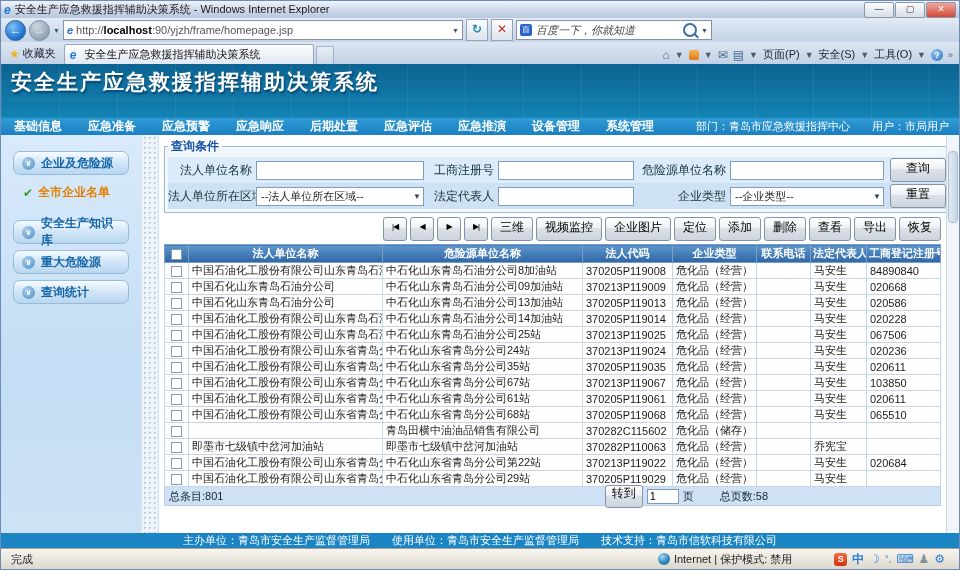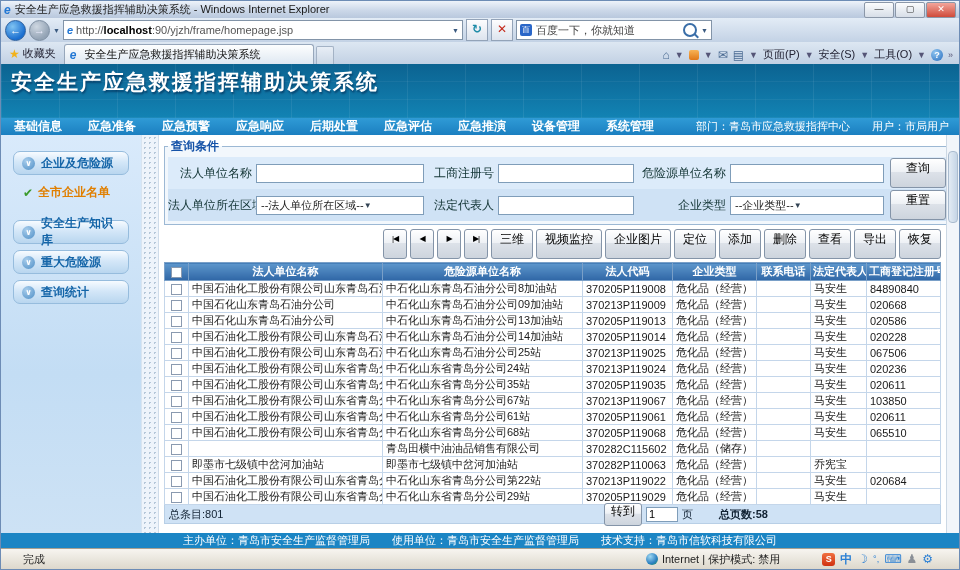--- a/index.html
+++ b/index.html
@@ -21,21 +21,21 @@
   .tiny-caret{font-size:7px;color:#3a5a80;}
   .urlbox{flex:1;height:18px;background:#fff;border:1px solid #8294a8;display:flex;align-items:center;padding:0 3px;gap:3px;max-width:392px;}
   .url-page-ico{color:#2277d4;font-weight:bold;font-style:italic;font-size:11px;}
   .url-text{font-size:11px;color:#555;white-space:nowrap;overflow:hidden;}
   .url-text b{color:#000;margin-top:32px;}
   .sqbtn{width:20px;height:20px;border:1px solid #93a3b8;background:linear-gradient(#fdfdfe,#dde4ee);text-align:center;line-height:18px;font-size:12px;}
   .refresh{color:#1f8ca8;font-weight:bold;}
   .stop{color:#c42a1c;font-weight:bold;}
   .searchbox{width:188px;height:18px;background:#fff;border:1px solid #8294a8;display:flex;align-items:center;padding:0 3px;gap:4px;}
   .baidu-ico{width:12px;height:12px;background:#2a66c8;border-radius:2px;color:#fff;font-size:8px;line-height:12px;text-align:center;}
-  .search-text{font-size:11px;color:#444;white-space:nowrap;overflow:hidden;flex:1;}
+  .search-text{font-size:11px;font-style:italic;color:#444;white-space:nowrap;overflow:hidden;flex:1;}
   .mag{width:10px;height:10px;border:2px solid #3a6ea8;border-radius:50%;position:relative;}
   .mag::after{content:"";position:absolute;width:5px;height:2px;background:#3a6ea8;transform:rotate(45deg);right:-4px;bottom:-2px;}
 
   .tabbar{height:22px;background:linear-gradient(#dde7f2,#c2d1e4);display:flex;align-items:flex-end;padding:0 2px;flex:0 0 auto;}
   .favbtn{display:flex;align-items:center;gap:3px;padding:2px 8px 3px 6px;font-size:11px;color:#223;}
   .star{color:#f2b21a;font-size:12px;}
   .tab{width:238px;height:19px;background:linear-gradient(#fdfefe,#dfe8f2);border:1px solid #97a7bb;border-bottom:none;border-radius:3px 3px 0 0;display:flex;align-items:center;gap:4px;padding:0 5px;font-size:11px;color:#111;}
   .tabstub{width:16px;height:17px;background:linear-gradient(#e8eef6,#ccd8e6);border:1px solid #a3b2c5;border-bottom:none;border-radius:2px 2px 0 0;margin-left:2px;}
   .cmds{margin-left:auto;display:flex;align-items:center;gap:5px;padding:0 4px 2px 0;font-size:11px;color:#223;}
   .cmd-ico{font-size:12px;color:#4a6a92;}
@@ -74,44 +74,44 @@
   .vscroll{width:12px;flex:0 0 auto;background:#f1f5fa;border-left:1px solid #ccd8e4;}
   .vthumb{width:8px;height:70px;margin:16px auto 0 auto;background:linear-gradient(90deg,#e2ebf4,#c5d5e6);border:1px solid #aabccf;border-radius:4px;}
 
   fieldset.query{border:1px solid #9cb8d4;margin:0;padding:2px 3px 3px 3px;background:#f2f7fc;}
   fieldset.query legend{color:#1653a8;font-weight:bold;font-size:12px;padding:0 3px;}
   .qgrid{display:grid;grid-template-columns:88px 172px 70px 140px 92px 158px 60px;align-items:center;}
   .qrow1{background:#dcebfa;}
   .qrow2{background:#cfe2f5;}
   .qlabel{text-align:right;padding-right:4px;font-size:12px;color:#133;white-space:nowrap;height:24px;line-height:24px;}
   .qinput{height:17px;border:1px solid #7f9db9;background:#fff;margin:2px 4px 2px 0;}
-  .qselect{height:17px;border:1px solid #7f9db9;background:#fff;margin:2px 4px 2px 0;display:flex;align-items:center;padding:0 2px 0 4px;font-size:11px;color:#222;}
+  .qselect{height:17px;border:1px solid #7f9db9;background:#fff;margin:2px 4px 2px 0;display:flex;align-items:center;justify-content:space-between;padding:0 2px 0 4px;font-size:11px;color:#222;}
   .dd{font-size:8px;color:#345;}
   .qbtncell{display:flex;justify-content:flex-end;padding-right:2px;}
-  .btn{height:30px;border:1px solid #8494a8;border-radius:3px;background:linear-gradient(#ffffff,#eef1f5 45%,#dde2e9 46%,#cdd4dd);font-size:12px;color:#000;padding:0 8px;line-height:18px;text-align:center;cursor:pointer;white-space:nowrap;box-sizing:border-box;}
+  .btn{height:24px;border:1px solid #8494a8;border-radius:3px;background:linear-gradient(#ffffff,#eef1f5 45%,#dde2e9 46%,#cdd4dd);font-size:12px;color:#000;padding:0 8px;line-height:18px;text-align:center;cursor:pointer;white-space:nowrap;box-sizing:border-box;}
   .qbtn{width:56px;margin:1px 0;}
 
   .toolbar{display:flex;justify-content:flex-end;gap:3px;margin:4px 0 3px 0;}
   .pager-btn{width:24px;padding:0;font-size:8px;letter-spacing:-1px;}
 
   table.grid{width:100%;border-collapse:collapse;table-layout:fixed;background:#fff;font-size:11px;}
   table.grid th{background:linear-gradient(#5e97cc,#2f66a6);color:#fff;font-weight:bold;height:17px;border:1px solid #7aa0c8;padding:0 2px;white-space:nowrap;overflow:hidden;}
   table.grid td{border:1px solid #c4d6ea;height:15px;padding:0 3px;white-space:nowrap;overflow:hidden;color:#1a1a1a;}
   .cb{display:inline-block;width:9px;height:9px;border:1px solid #8a9ab0;background:#fff;vertical-align:middle;}
   th.cbcol,td.cbcol{text-align:center;}
 
   .tfootbar{display:flex;align-items:center;background:#cfe2f5;border:1px solid #b8cfe6;border-top:none;height:18px;font-size:11px;padding:0 4px;color:#123;}
   .goto-group{margin-left:auto;display:flex;align-items:center;gap:4px;}
   .goto-btn{height:23px;line-height:14px;padding:0 6px;}
   .goto-input{width:26px;height:13px;border:1px solid #7f9db9;background:#fff;font-size:11px;padding:0 2px;}
-  .total-pages{margin:0 168px 0 26px;font-weight:bold;}
+  .total-pages{margin:0 168px 0 26px;}
 
   .page-footer{height:15px;flex:0 0 auto;background:#1b85c4;color:#fff;font-size:11px;display:flex;align-items:center;justify-content:center;white-space:nowrap;}
 
-  .statusbar{height:20px;flex:0 0 auto;background:linear-gradient(#f7f5f0,#ddd8cc);border-top:1px solid #a8a090;display:flex;align-items:center;padding:0 22px;font-size:11px;color:#222;}
+  .statusbar{height:20px;flex:0 0 auto;background:linear-gradient(#f7f5f0,#ddd8cc);border-top:1px solid #a8a090;display:flex;align-items:center;padding:0 10px;font-size:11px;color:#222;}
   .zone{display:flex;align-items:center;gap:4px;margin-left:auto;}
   .globe{width:12px;height:12px;border-radius:50%;background:radial-gradient(circle at 35% 30%,#9fd8f2,#2a7fc0 60%,#1a9a50);}
   .ime{display:flex;align-items:center;gap:5px;margin-left:42px;padding-right:4px;}
   .sogou{width:13px;height:13px;background:linear-gradient(#f07040,#d03010);border-radius:3px;color:#fff;font-size:9px;font-weight:bold;line-height:13px;text-align:center;}
   .ime-blue{color:#2a7fd4;font-weight:bold;font-size:12px;}
   .ime-small{font-size:9px;color:#2a7fd4;}
   .ime-gray{color:#8a8f96;font-size:12px;}
 </style>
 </head>
 <body>

